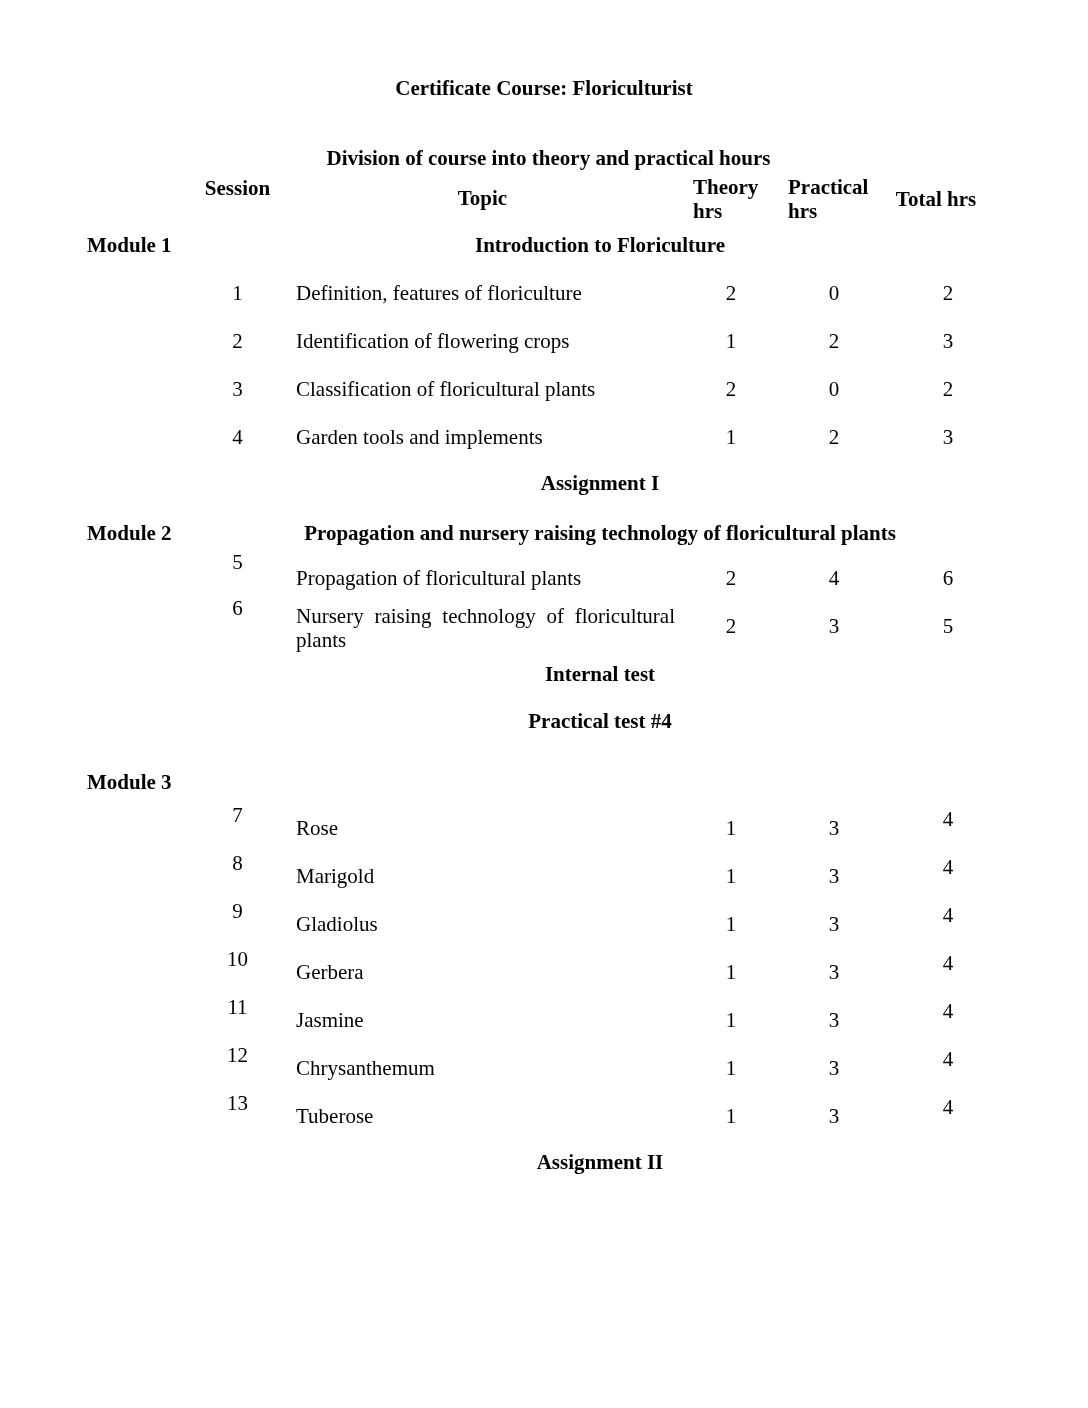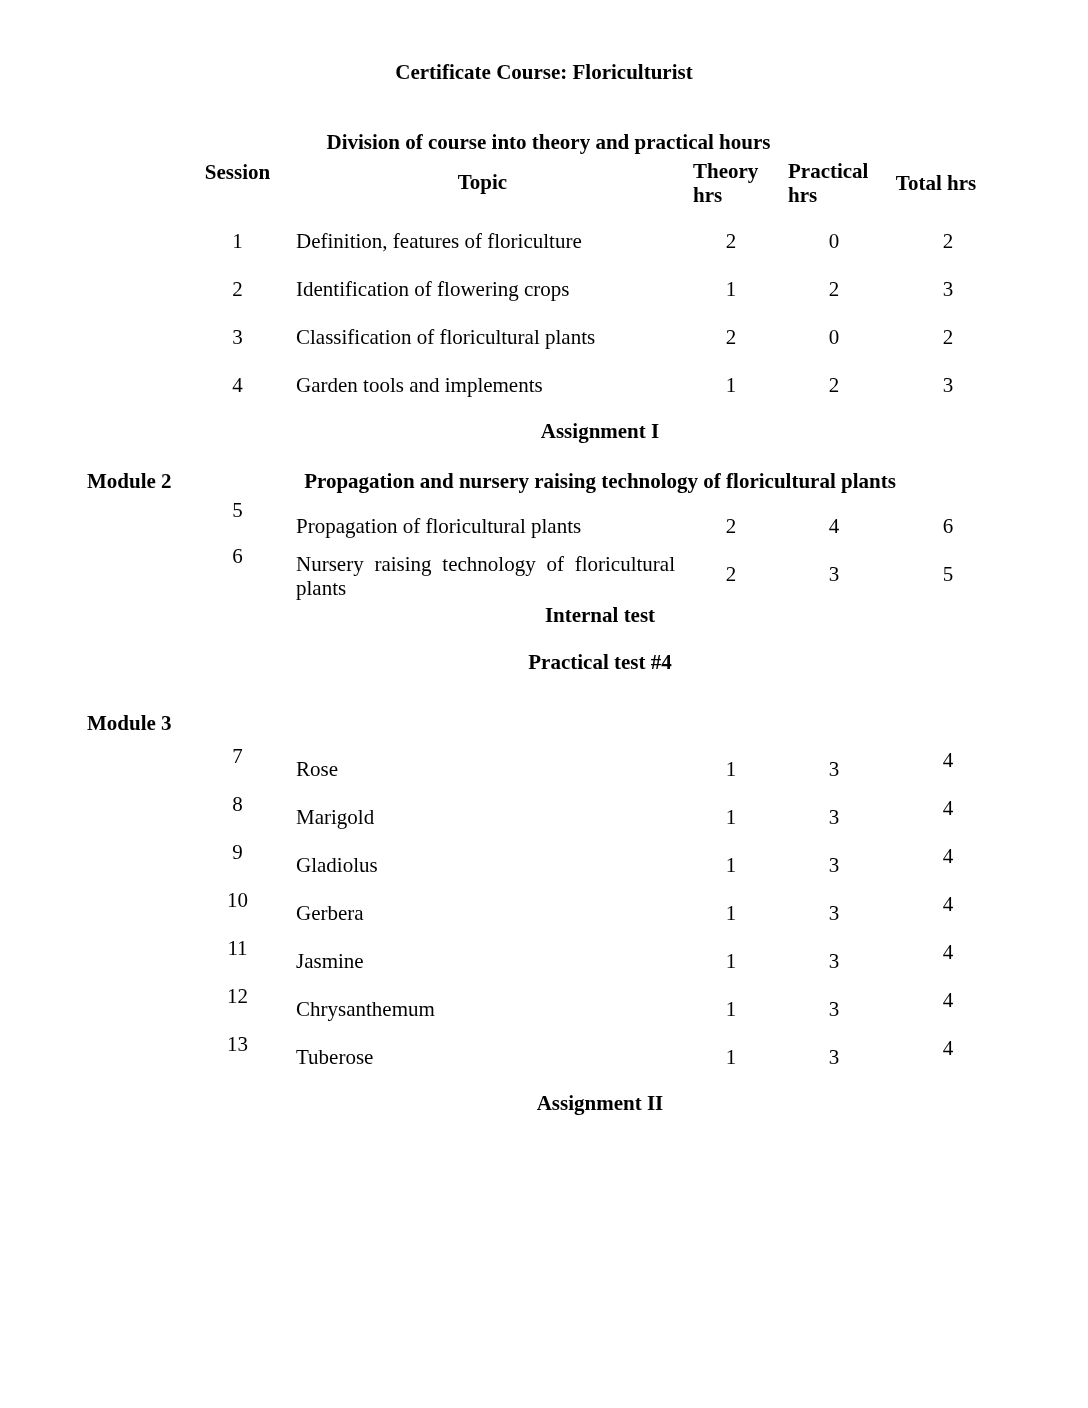--- a/index.html
+++ b/index.html
@@ -17,21 +17,21 @@
   }
   .page {
     position: relative;
     width: 1088px;
     height: 1408px;
     overflow: hidden;
     background: #ffffff;
   }
   .doc-title {
     margin: 0;
-    padding-top: 60px;
+    padding-top: 76px;
     text-align: center;
     font-weight: bold;
     font-size: 21px;
     line-height: 24px;
   }
   .table-area {
     margin-left: 87px;
     width: 923px;
   }
   .table-heading {
@@ -80,21 +80,21 @@
   .m3-row .c-topic, .m3-row .c-theory, .m3-row .c-practical { padding-top: 13px; }
   .m3-row .c-total { padding-top: 4px; }
   
   .footer-line {
     padding-left: 103px;
     text-align: center;
     font-weight: bold;
     height: 24px;
   }
   .f-assignment1 { margin-top: 22px; text-align: center; }
-  .f-internal    { margin-top: 3px; }
+  .f-internal    { margin-top: 10px; }
   .f-practical1  { margin-top: 23px; }
   .f-assignment2 { margin-top: 11px; }
 </style>
 </head>
 <body>
 
 <div class="page">
 
   <h1 class="doc-title">Certificate Course: Floriculturist</h1>
 
@@ -104,20 +104,24 @@
 
     <div class="grid header-row">
       <div></div>
       <div class="h-session">Session</div>
       <div class="h-topic">Topic</div>
       <div class="h-theory">Theory hrs</div>
       <div class="h-practical">Practical hrs</div>
       <div class="h-total">Total hrs</div>
     </div>
 
+    <div class="module-row mod1-row">
+      <div class="module-label">Module 1</div>
+      <div class="module-heading">Introduction to Floriculture</div>
+    </div>
 
     <div class="grid m1-row">
       <div></div>
       <div class="c-session">1</div>
       <div class="c-topic">Definition, features of floriculture</div>
       <div class="c-theory">2</div>
       <div class="c-practical">0</div>
       <div class="c-total">2</div>
     </div>
 

